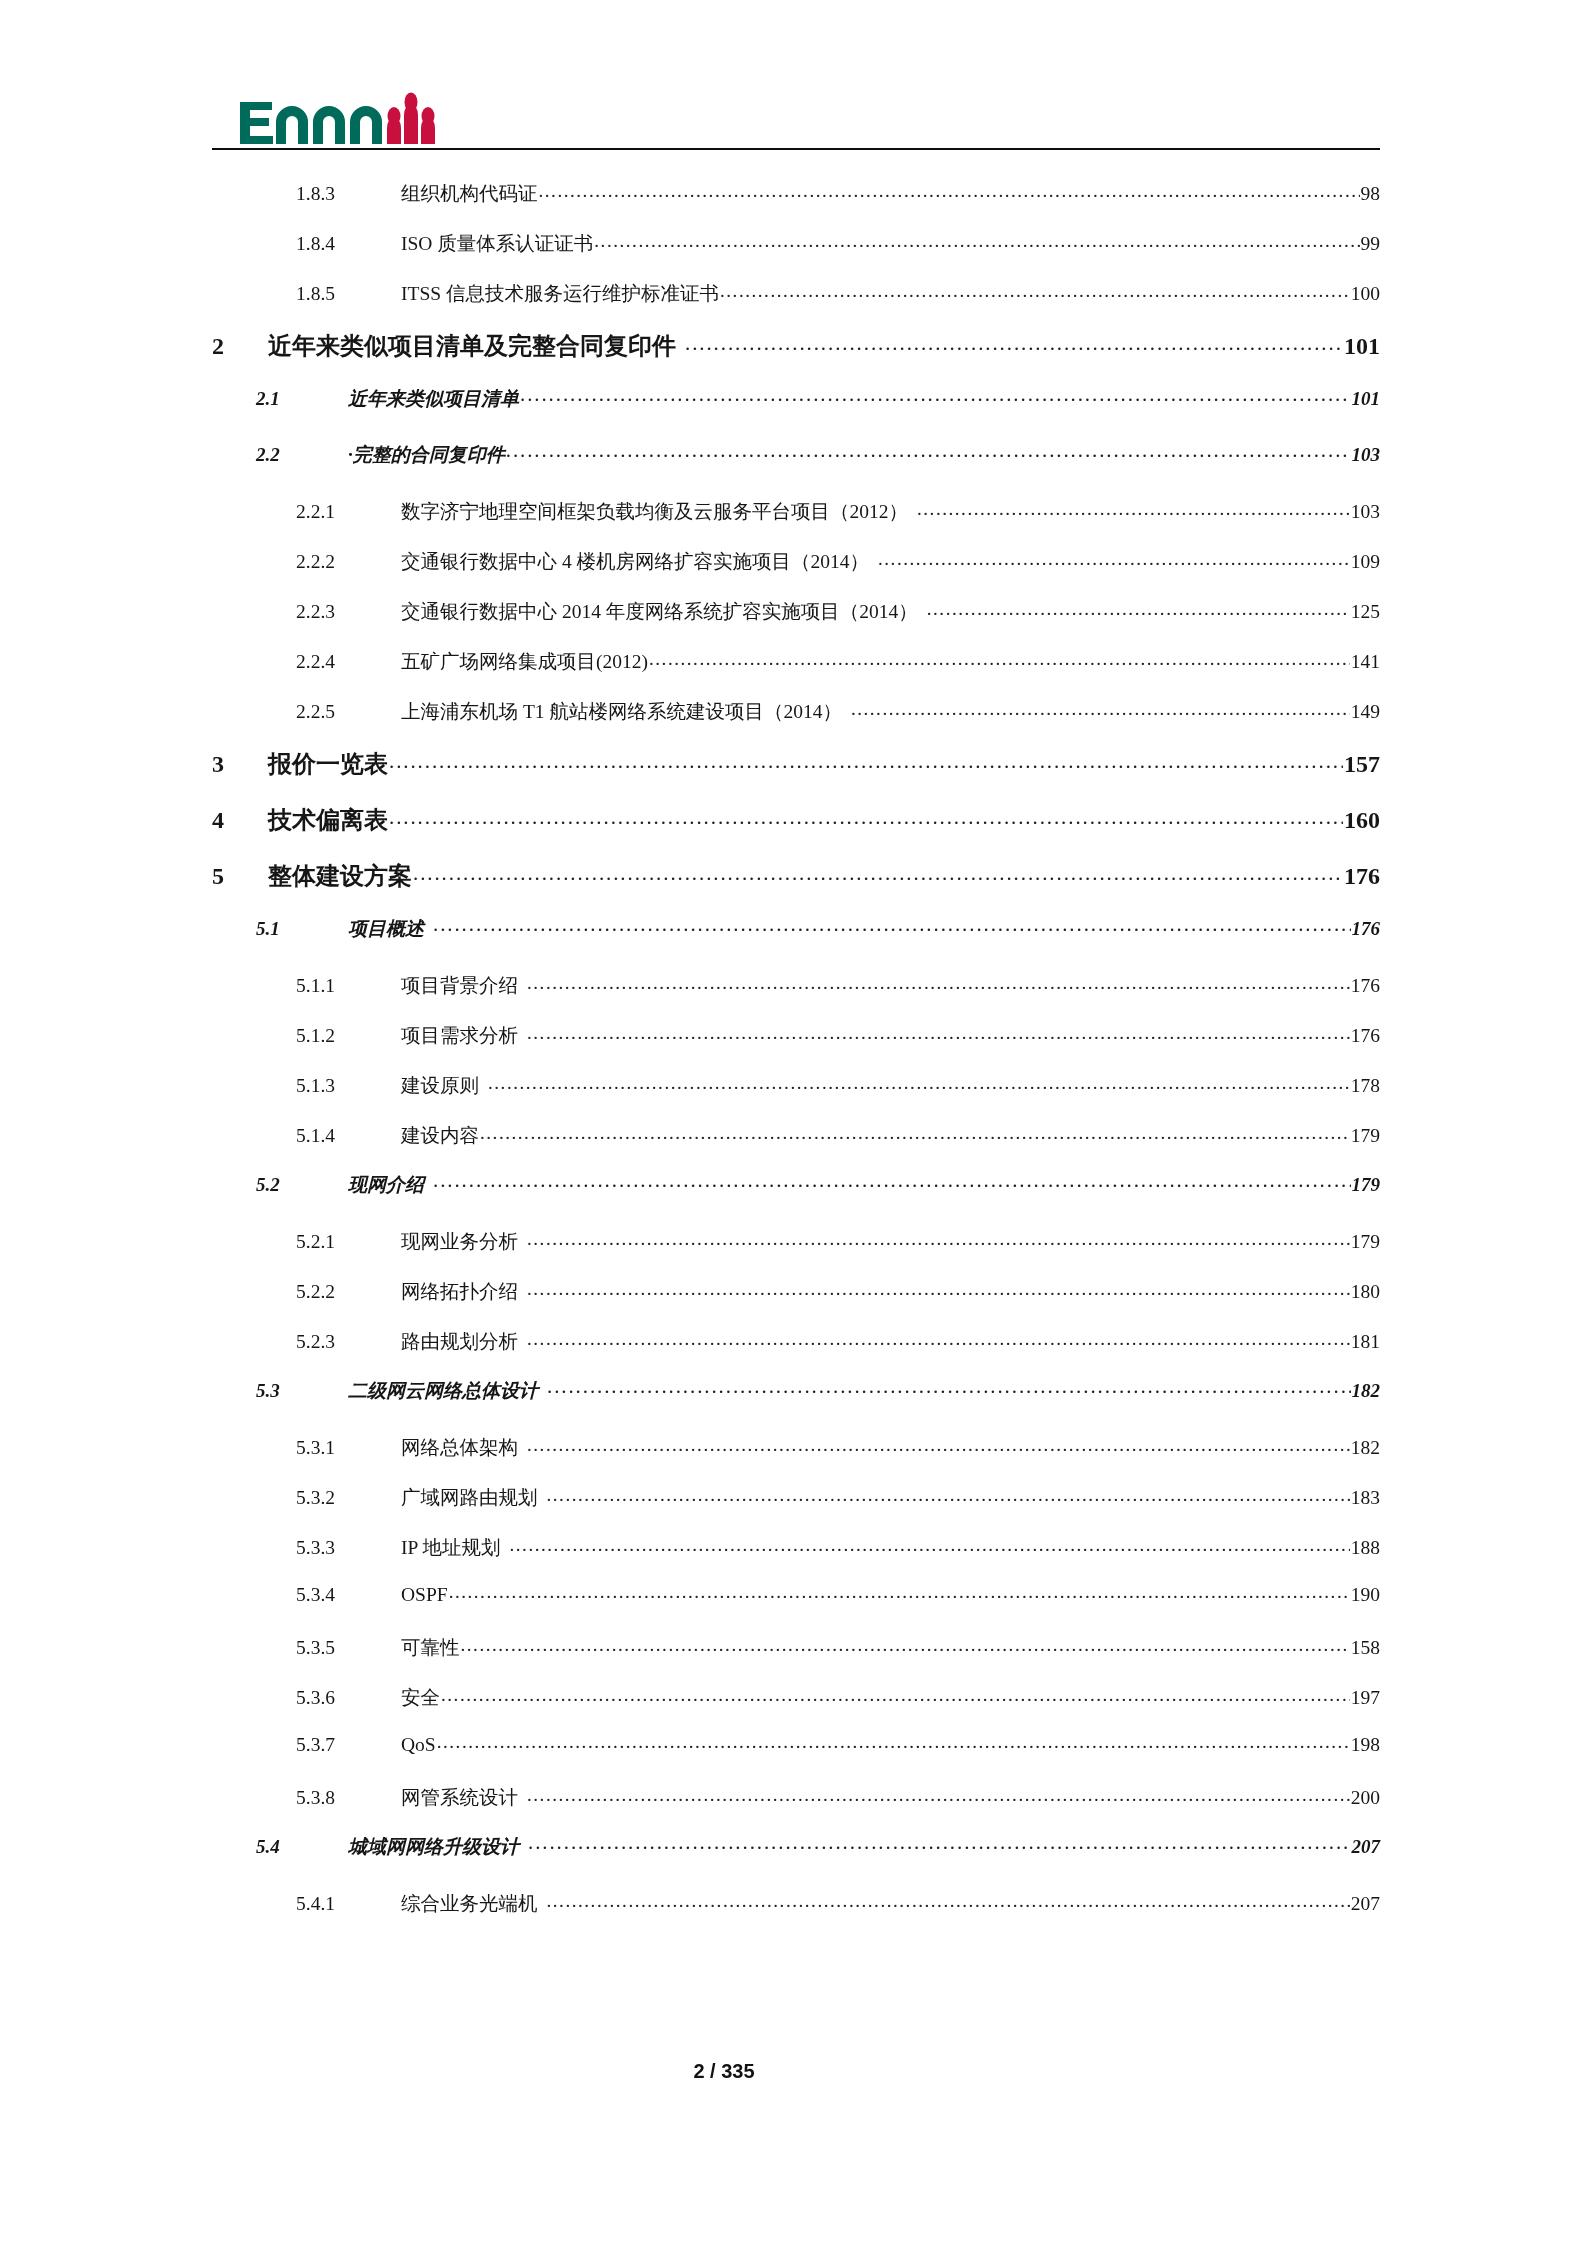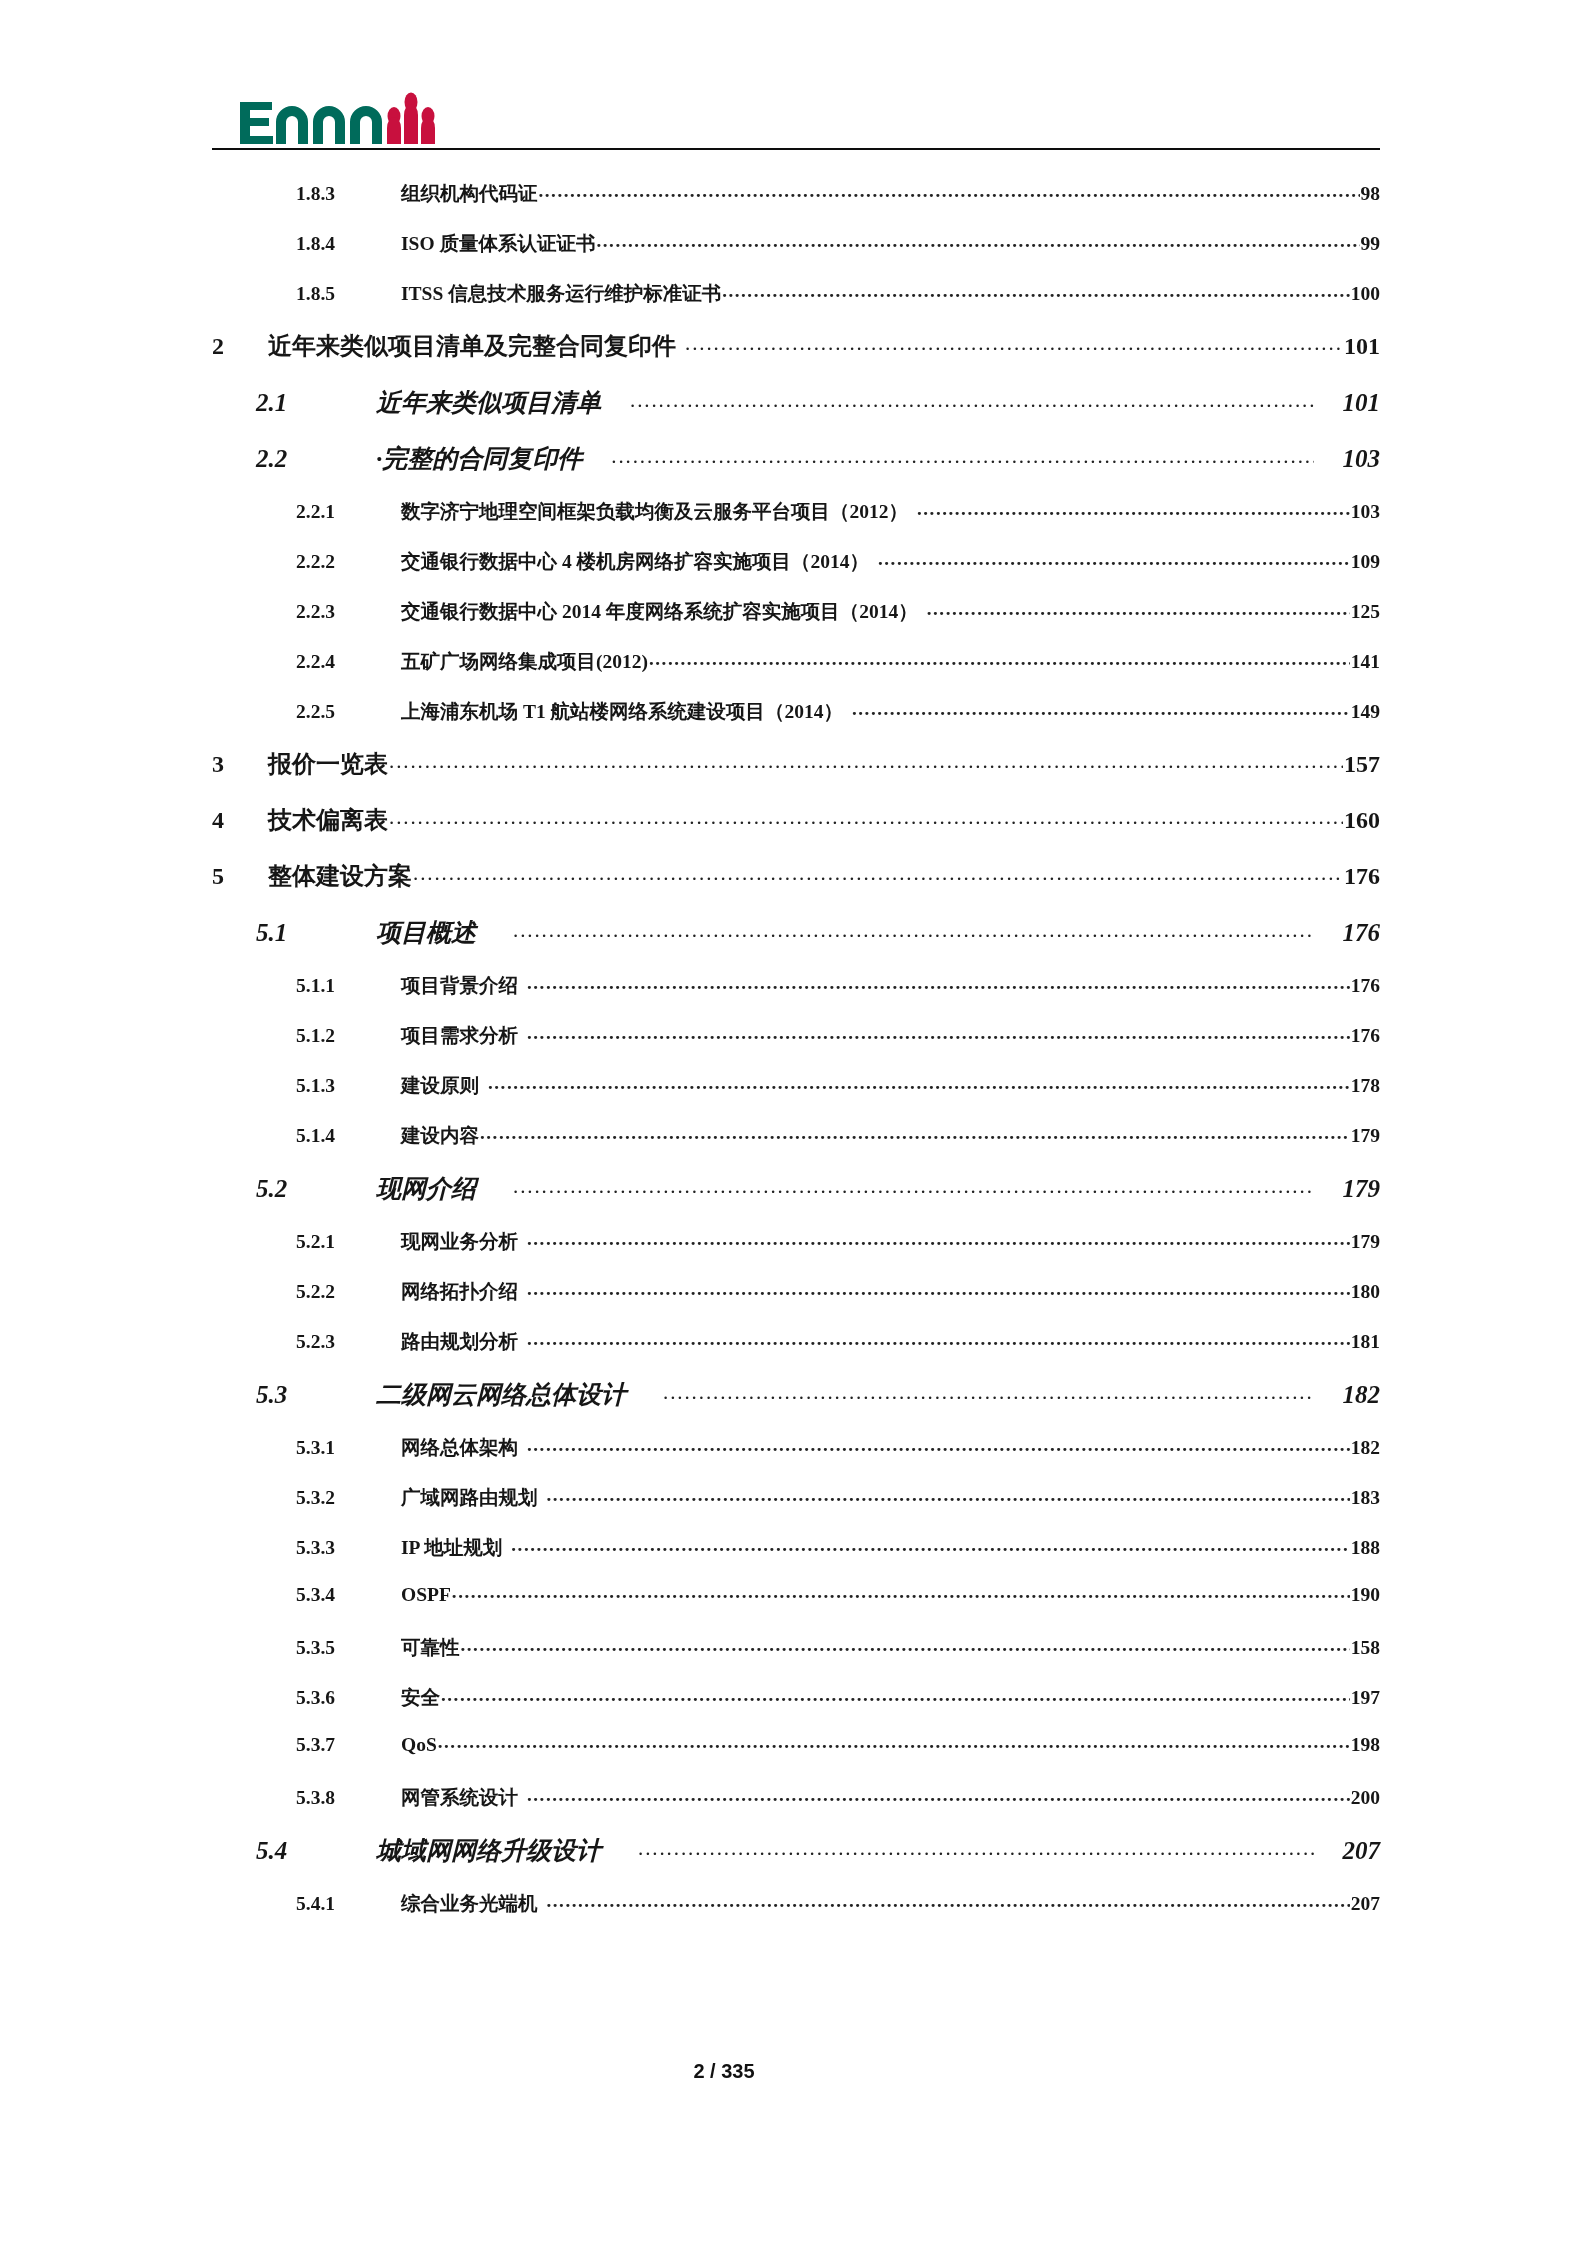--- a/index.html
+++ b/index.html
@@ -111,35 +111,34 @@
     font-weight: 700;
   }
   .lvl1 .toc-num { width: 56px; }
   .lvl1 .toc-dots { top: -4px; }
   .lvl1 .toc-dots::before { font-size: 21px; letter-spacing: 1.9px; font-weight: 400; }
 
   
   .lvl2 {
     height: 56px;
     padding-left: 44px;
-    font-size: 25px;
+    font-size: 19px;
     font-weight: 700;
     font-style: italic;
-    gap: 28px;
   }
   .lvl2 .toc-num { width: 92px; }
   .lvl2 .toc-dots { top: -4px; }
   .lvl2 .toc-dots::before { font-size: 21px; letter-spacing: 1.9px; font-weight: 400; font-style: normal; }
 
   
   .lvl3 {
     height: 50px;
     padding-left: 84px;
     font-size: 19.5px;
-    font-weight: 700;
+    font-weight: 400;
   }
   .lvl3 .toc-num { width: 105px; }
   .lvl3 .toc-dots { top: -3px; }
   .lvl3 .toc-dots::before { font-size: 19px; letter-spacing: 1.55px; }
 
   
   .gap .toc-title { padding-right: 8px; }
 
   
   .footer {

